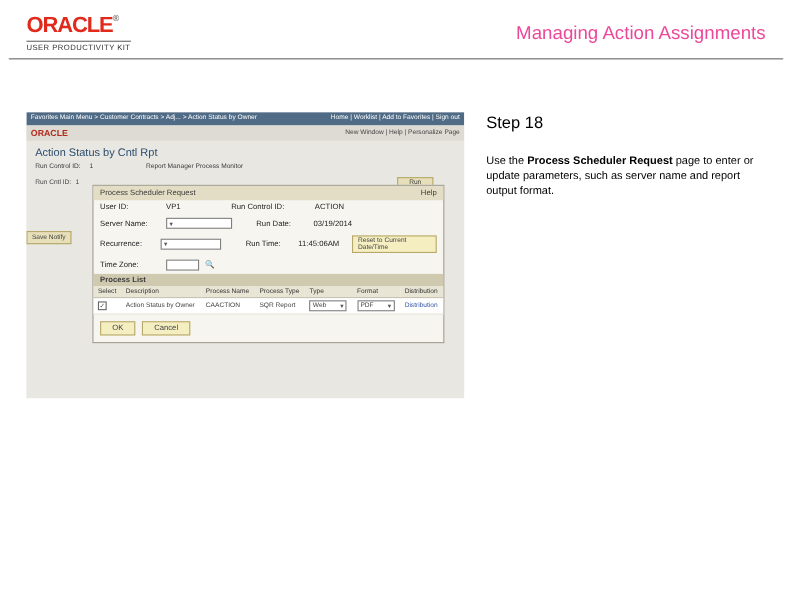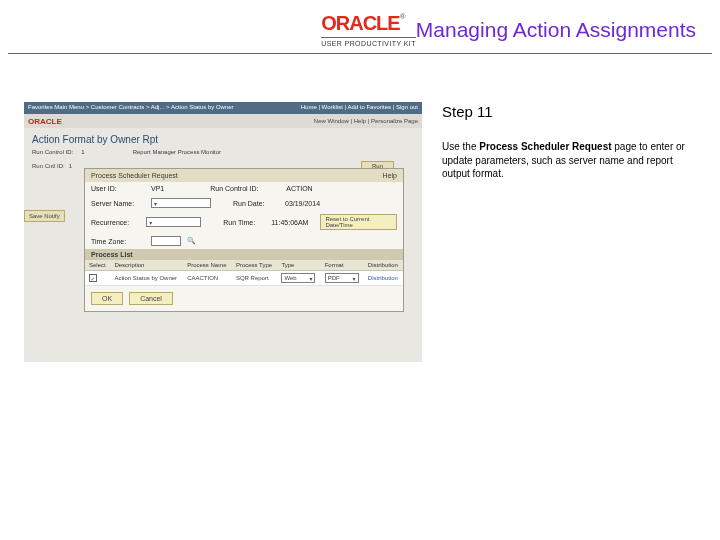--- a/index.html
+++ b/index.html
@@ -6,23 +6,24 @@
   body {
     width: 720px;
     height: 540px;
     font-family: Arial, Helvetica, sans-serif;
     background: #fff;
     color: #000;
     position: relative;
   }
   .header {
     display: flex;
-    justify-content: flex-end;
+    justify-content: space-between;
     align-items: center;
     padding: 12px 24px 6px 24px;
+    gap: 40px;
   }
   .logo-block {
     display: flex;
     flex-direction: column;
     align-items: flex-start;
   }
   .oracle-logo {
     font-family: Arial, sans-serif;
     font-weight: bold;
     color: #e1291c;
@@ -32,22 +33,22 @@
   .oracle-logo sup { font-size: 8px; vertical-align: top; color:#7a7a7a;}
   .logo-sub {
     font-size: 7px;
     letter-spacing: 0.4px;
     color: #333;
     border-top: 1px solid #666;
     padding-top: 2px;
     margin-top: 2px;
   }
   .doc-title {
-    font-size: 21px;
-    color: #6d28d9;
+    font-size: 17px;
+    color: #ec4899;
   }
   .rule {
     border: none;
     border-top: 1px solid #666;
     margin: 0 8px;
   }
   .content {
     display: flex;
     padding: 48px 24px 0 24px;
     gap: 20px;
@@ -197,21 +198,21 @@
 
   <div class="screenshot">
     <div class="shot-top">
       <span>Favorites   Main Menu &gt; Customer Contracts &gt; Adj... &gt; Action Status by Owner</span>
       <span>Home | Worklist | Add to Favorites | Sign out</span>
     </div>
     <div class="shot-brand">
       <span class="ologo">ORACLE</span>
       <span>New Window | Help | Personalize Page</span>
     </div>
-    <div class="shot-page-title">Action Format by Owner Rpt</div>
+    <div class="shot-page-title">Action Status by Cntl Rpt</div>
     <div class="shot-subline">
       <span>Run Control ID:</span>
       <span>1</span>
       <span style="margin-left:40px">Report Manager   Process Monitor</span>
     </div>
     <div class="shot-runline">
       <span>Run Cntl ID:</span>
       <span style="margin-left:4px">1</span>
       <span class="run-btn">Run</span>
     </div>
@@ -274,19 +275,19 @@
       </tbody>
         </table>
       <div class="modal-foot">
         <span class="ok-btn">OK</span>
         <span class="cancel-btn">Cancel</span>
       </div>
     </div>
   </div>
 
   <div class="instructions">
-    <div class="step-label">Step 11</div>
+    <div class="step-label">Step 18</div>
     <p>
       <span>Use the </span><b>Process Scheduler Request</b><span> page to enter or update parameters, such as server name and report output format.</span>
     </p>
   </div>
 
 </div>
 
 </body></html>

